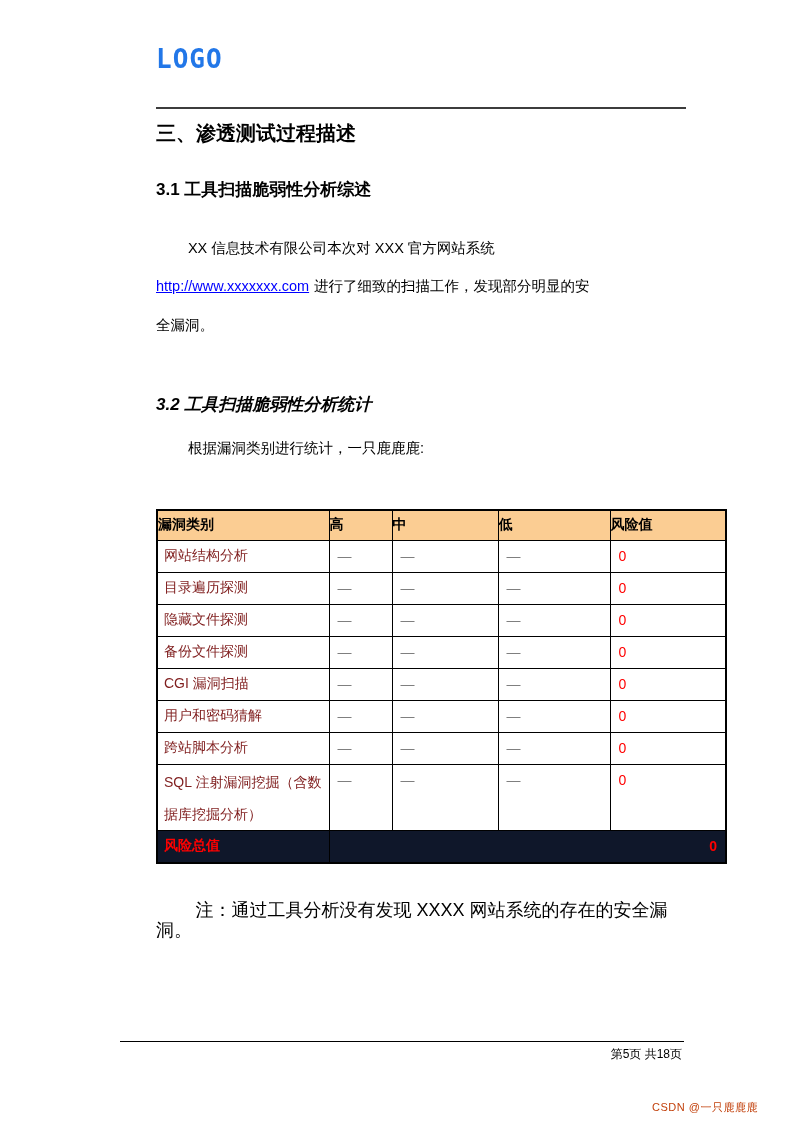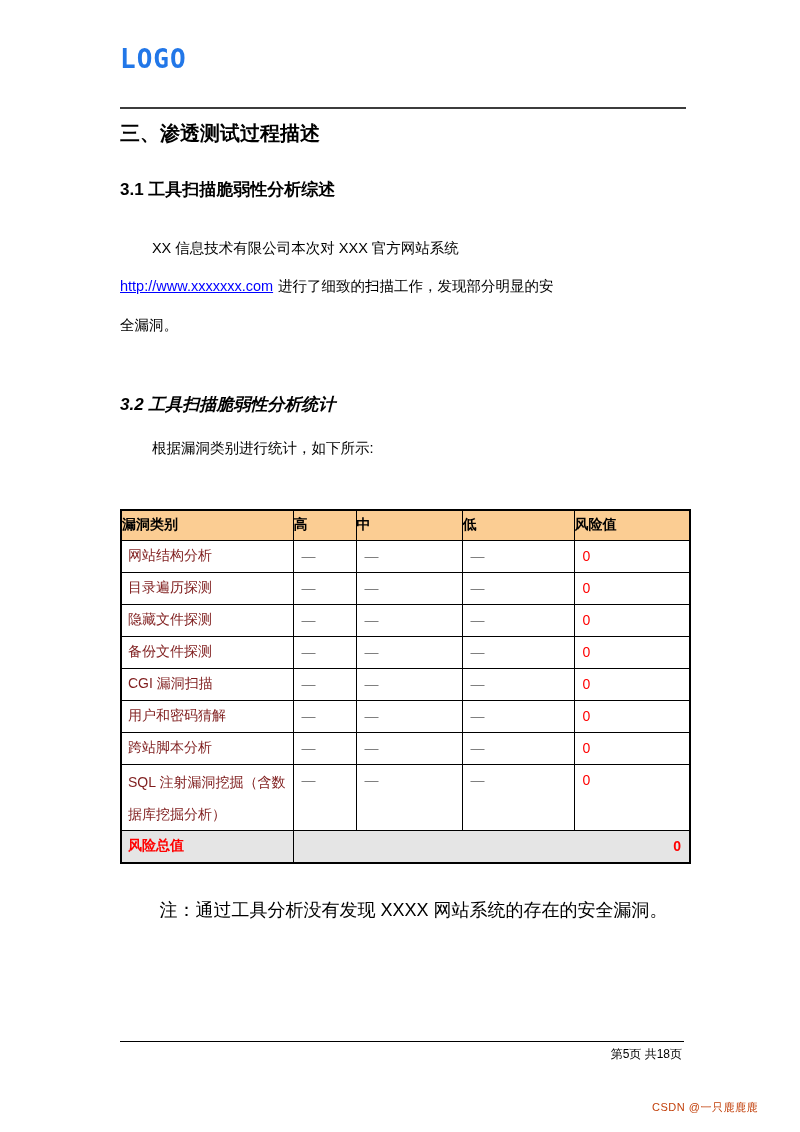--- a/index.html
+++ b/index.html
@@ -5,20 +5,21 @@
   * { margin:0; padding:0; box-sizing:border-box; }
   html,body { background:#ffffff; }
   .page {
     position:relative;
     width:800px; height:1132px;
     background:#ffffff;
     font-family:"Liberation Sans","DejaVu Sans",sans-serif;
     color:#000000;
     overflow:hidden;
     margin:0 auto;
+    padding-left:36px;
   }
   .content { padding:44px 114px 0 120px; }
 
   .logo {
     font-family:"DejaVu Sans Mono","Liberation Mono",monospace;
     font-size:26px;
     font-weight:bold;
     letter-spacing:1px;
     color:#2277e8;
   }
@@ -61,21 +62,21 @@
   .vuln-table td { height:32px; background:#fff; }
   .vuln-table td.label { text-align:left; padding:0 6px; color:#7f1d1d; }
   .vuln-table td.val  { padding-left:8px; color:#7f7f7f; }
   .vuln-table td.risk { padding-left:8px; color:#ff0000; }
 
   .vuln-table tr.sql-row td { height:66px; vertical-align:top; }
   .vuln-table tr.sql-row td.label { line-height:32px; padding-top:1px; }
   .vuln-table tr.sql-row td.val,
   .vuln-table tr.sql-row td.risk { padding-top:7px; }
 
-  .vuln-table tr.total-row td { background:#e5e5e5; height:33px; }
+  .vuln-table tr.total-row td { background:#0f172a; height:33px; }
   .vuln-table tr.total-row td.label { color:#ff0000; font-weight:bold; }
   .vuln-table tr.total-row td.total-val {
     color:#ff0000; font-weight:bold; text-align:right; padding-right:8px;
   }
 
   .note { margin-top:36px; font-size:18px; line-height:20px; text-indent:2.2em; }
 
   .footer-rule {
     position:absolute; left:120px; right:116px; top:1041px;
     border:none; border-top:1px solid #000;
@@ -104,21 +105,21 @@
     <div class="sub-heading s31">3.1 工具扫描脆弱性分析综述</div>
 
     <p class="para">
       <span>XX 信息技术有限公司本次对 XXX 官方网站系统</span><br>
       <a href="#" class="doc-link">http://www.xxxxxxx.com</a><span>进行了细致的扫描工作，发现部分明显的安</span><br>
       <span>全漏洞。</span>
     </p>
 
     <div class="sub-heading s32">3.2 工具扫描脆弱性分析统计</div>
 
-    <p class="stats-intro">根据漏洞类别进行统计，如下所示:</p>
+    <p class="stats-intro">根据漏洞类别进行统计，一只鹿鹿鹿:</p>
 
     <table class="vuln-table">
       <colgroup>
         <col style="width:172px">
         <col style="width:63px">
         <col style="width:106px">
         <col style="width:112px">
         <col style="width:116px">
       </colgroup>
       <thead>

